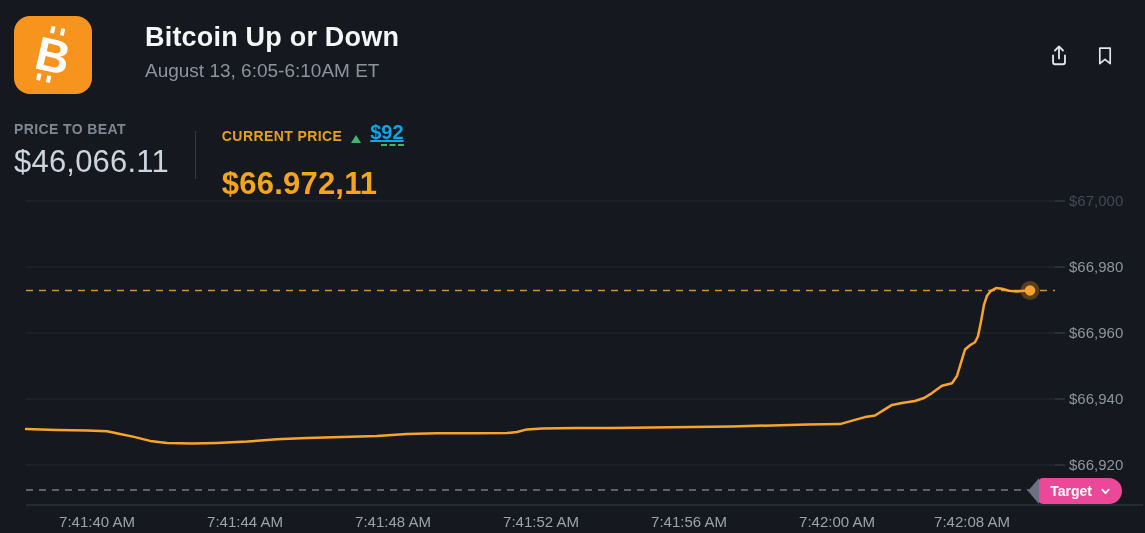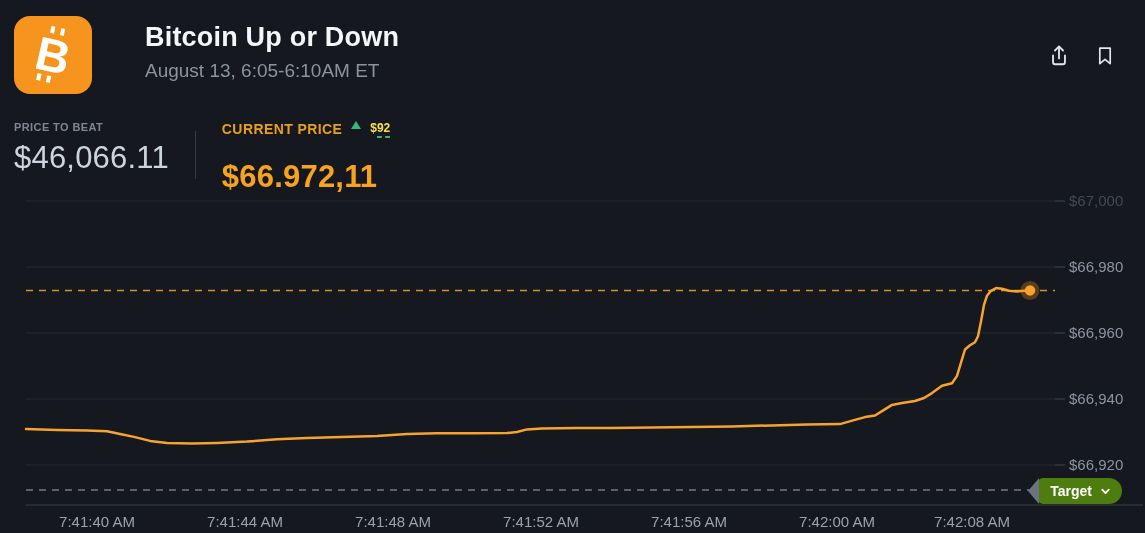--- a/index.html
+++ b/index.html
@@ -33,42 +33,42 @@
   .title { font-size:27px; font-weight:bold; color:#f4f6f8; letter-spacing:.2px; }
   .subtitle { margin-top:7px; font-size:19px; color:#8b949e; }
 
   .header-actions { position:absolute; top:42px; right:26px; display:flex; gap:18px; align-items:center; }
   .hicon { width:28px; height:28px; display:flex; align-items:center; justify-content:center; cursor:pointer; }
   .hicon svg { stroke:#e2e6ea; fill:none; stroke-width:1.7; stroke-linecap:round; stroke-linejoin:round; }
 
   
   .prices { position:absolute; top:121px; left:14px; display:flex; align-items:flex-start; }
   .price-col {}
-  .plabel { font-size:11px; font-weight:bold; letter-spacing:.4px; color:#7e8792; }
+  .plabel { font-size:14px; font-weight:bold; letter-spacing:.4px; color:#7e8792; }
   .pvalue { margin-top:7px; font-size:31px; font-weight:500; color:#ccd4de; letter-spacing:.2px; }
   .vdiv { width:1px; height:48px; background:#333a44; margin:10px 26px 0 26px; }
-  .cp-row { display:flex; align-items:flex-start; gap:9px; }
+  .cp-row { display:flex; align-items:flex-end; gap:9px; }
   .cp-label { font-size:14px; font-weight:bold; letter-spacing:.4px; color:#e7a01e; }
   .tri-up {
     width:0; height:0; margin-bottom:1px;
     border-left:5px solid transparent; border-right:5px solid transparent;
     border-bottom:8px solid #3db671;
   }
-  .chg { font-size:12px; font-weight:bold; color:#fde047; }
+  .chg { font-size:20px; font-weight:bold; color:#0ea5e9;text-decoration:underline; }
   .chg-u { border-bottom:2px dashed #3db671; padding-bottom:1px; }
   .cp-value { margin-top:22px; font-size:31px; font-weight:bold; color:#f6a41d; letter-spacing:.2px; }
 
   
   .chart-wrap { position:absolute; left:12px; top:185px; width:1119px; height:348px; }
   svg text { font-family:"Liberation Sans", sans-serif; }
 
   
   .target-pill {
     position:absolute; top:478px; right:23px; height:26px;
-    background:#4d7c0f; color:#ffffff;
+    background:#ec4899; color:#ffffff;
     border-radius:5px 13px 13px 5px;
     display:flex; align-items:center; gap:7px;
     padding:0 10px 0 12px;
     font-size:14px; font-weight:bold;
     cursor:pointer;
   }
   .target-pill::before {
     content:""; position:absolute; left:-10px; top:50%; transform:translateY(-50%);
     width:0; height:0;
     border-top:13px solid transparent; border-bottom:13px solid transparent;

